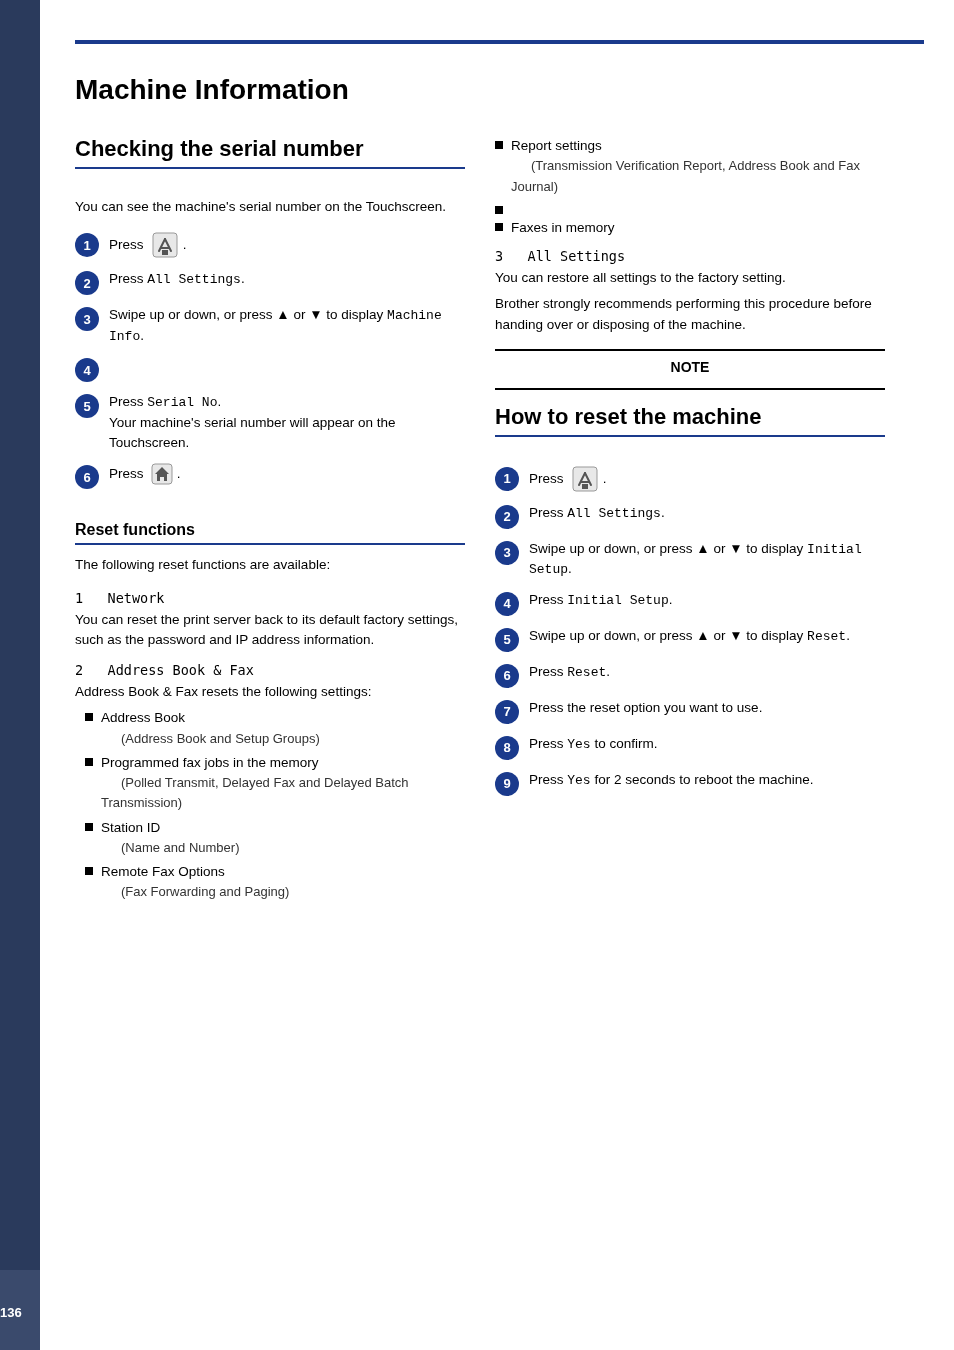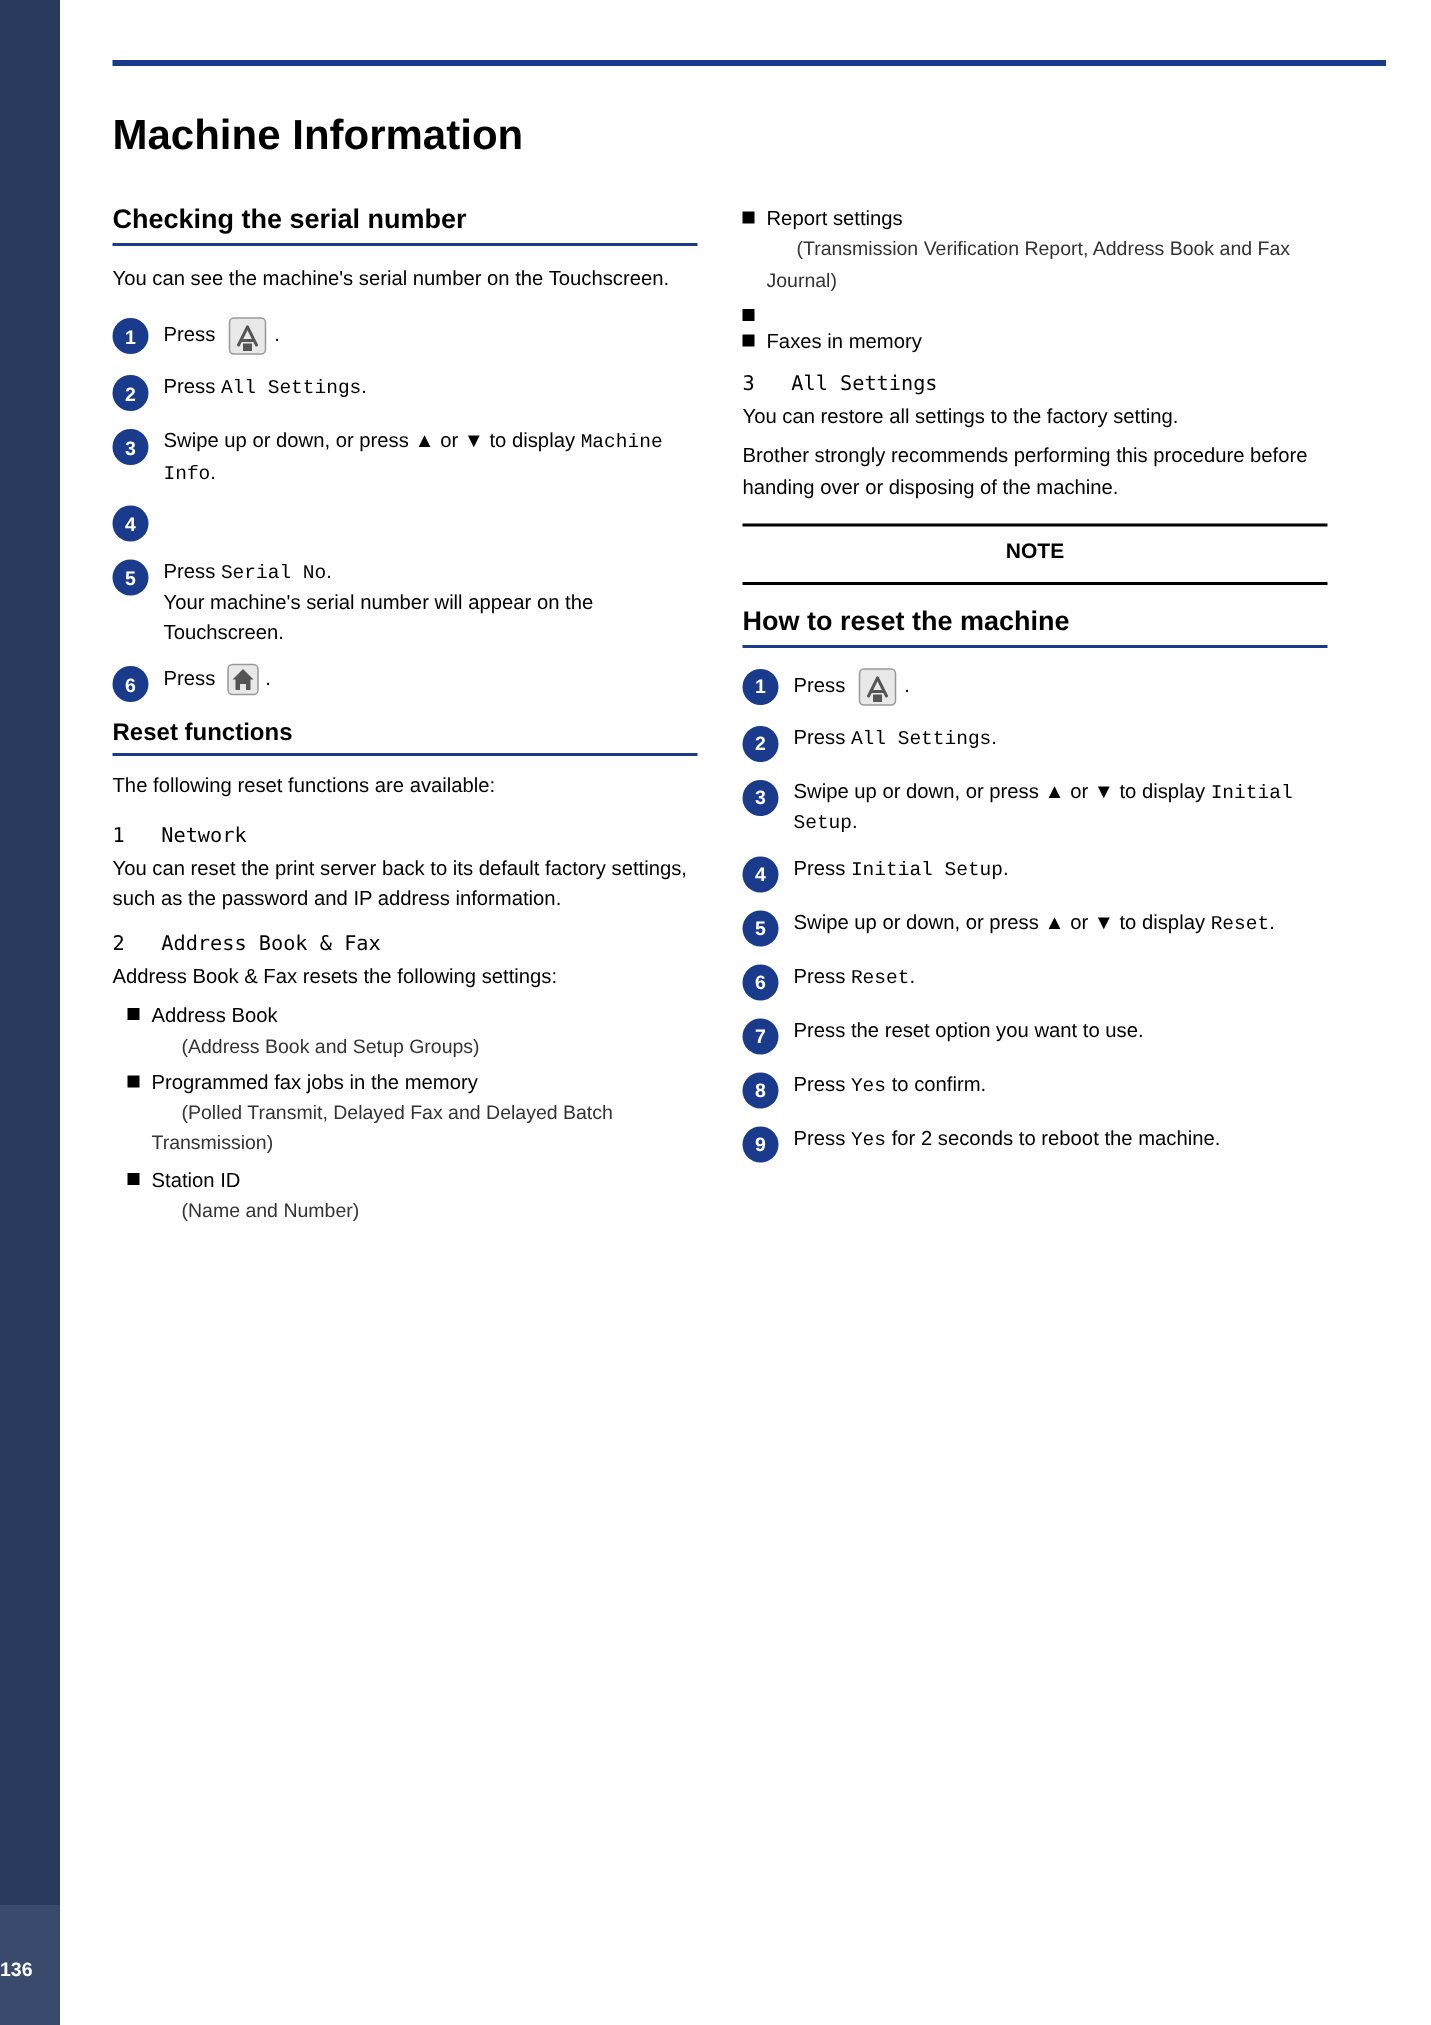--- a/index.html
+++ b/index.html
@@ -57,26 +57,26 @@
     }
     .col-left {
       flex: 1;
       max-width: 390px;
     }
     .col-right {
       flex: 1;
       max-width: 390px;
     }
     .section-title {
-      font-size: 18px;
+      font-size: 22px;
       font-weight: bold;
       color: #000;
       border-bottom: 2px solid #1a3a8c;
       padding-bottom: 5px;
-      margin-bottom: 12px;
+      margin-bottom: 28px;
     }
     .section-desc {
       font-size: 13.5px;
       line-height: 1.5;
       margin-bottom: 14px;
     }
     .step-row {
       display: flex;
       align-items: flex-start;
       margin-bottom: 10px;
@@ -106,21 +106,21 @@
       font-size: 13px;
     }
     
     .subsection-title {
       font-size: 16px;
       font-weight: bold;
       color: #000;
       border-bottom: 2px solid #1a3a8c;
       padding-bottom: 4px;
       margin-bottom: 10px;
-      margin-top: 12px;
+      margin-top: 32px;
     }
     .numbered-item-header {
       font-size: 13.5px;
       margin-bottom: 4px;
     }
     .numbered-item-body {
       font-size: 13.5px;
       line-height: 1.5;
       margin-left: 0;
       margin-bottom: 6px;
@@ -265,20 +265,27 @@
         </div>
 
         <div class="bullet-item">
           <span class="bullet-square"></span>
           <div class="bullet-text">
             Station ID<br>
             <span class="sub-bullet">(Name and Number)</span>
           </div>
         </div>
 
+        <div class="bullet-item">
+          <span class="bullet-square"></span>
+          <div class="bullet-text">
+            Remote Fax Options<br>
+            <span class="sub-bullet">(Fax Forwarding and Paging)</span>
+          </div>
+        </div>
 
       </div>
 
     </div>
 
     <div class="col-right">
 
       <div class="bullet-item" style="margin-left:0;">
         <span class="bullet-square"></span>
         <div class="bullet-text">

